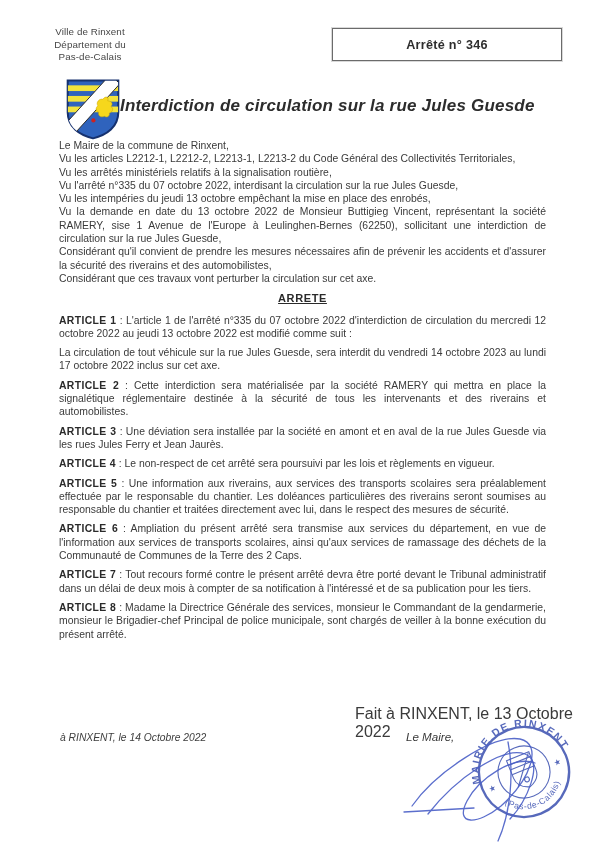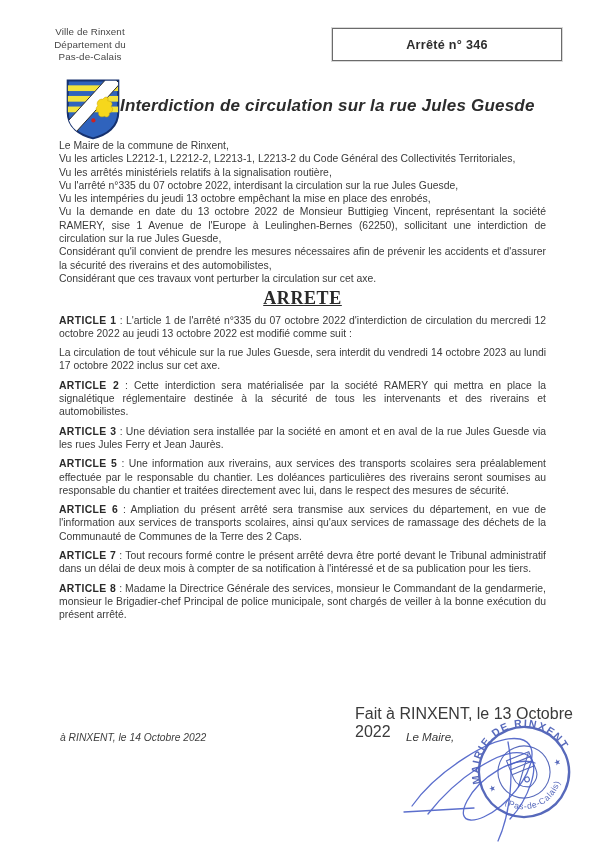--- a/index.html
+++ b/index.html
@@ -10,22 +10,22 @@
   .arrete-box{position:absolute;left:332px;top:28px;width:228px;height:31px;
               border:1.6px solid #6b6b6b;box-shadow:0 0 0 1px #d9d9d9;
               display:flex;align-items:center;justify-content:center;
               font-weight:bold;font-size:12.6px;color:#2e2e2e;letter-spacing:.3px;}
   .coa{position:absolute;left:64px;top:78px;}
   .doc-title{position:absolute;left:120px;top:96px;width:470px;
              font-weight:bold;font-style:italic;font-size:17px;color:#2c2c2c;letter-spacing:.2px;}
   .bodycol{position:absolute;left:59px;top:139px;width:487px;
            font-size:10.4px;line-height:13.3px;text-align:justify;color:#3a3a3a;}
   .pre-line{margin:0;}
-  .arrete-heading{text-align:center;font-weight:bold;font-size:18px;color:#2a2a2a;
-                  text-decoration:underline;letter-spacing:.6px;margin:7px 0 8px 0;font-family:Liberation Serif, serif;}
+  .arrete-heading{text-align:center;font-weight:bold;font-size:11px;color:#2a2a2a;
+                  text-decoration:underline;letter-spacing:.6px;margin:7px 0 8px 0;}
   .para{margin:0 0 6px 0;}
   .para b{color:#2a2a2a;letter-spacing:.35px;}
   .fait-line{position:absolute;left:355px;top:705px;font-size:16px;color:#3a3a3a;}
   .publie{position:absolute;left:60px;top:731px;font-style:italic;
           font-size:10.3px;line-height:13.2px;color:#3d3d3d;}
   .le-maire{position:absolute;left:406px;top:730px;font-style:italic;
             font-size:11.6px;color:#383838;}
   .stamp{position:absolute;left:462px;top:710px;z-index:1;}
   .signature{position:absolute;left:398px;top:724px;z-index:3;}
   .signer{position:absolute;left:405px;top:801px;font-size:11.2px;color:#303030;
@@ -75,20 +75,21 @@
     <div class="pre-line">Vu la demande en date du 13 octobre 2022 de Monsieur Buttigieg Vincent, représentant la société RAMERY, sise 1 Avenue de l'Europe à Leulinghen-Bernes (62250), sollicitant une interdiction de circulation sur la rue Jules Guesde,</div>
     <div class="pre-line">Considérant qu'il convient de prendre les mesures nécessaires afin de prévenir les accidents et d'assurer la sécurité des riverains et des automobilistes,</div>
     <div class="pre-line">Considérant que ces travaux vont perturber la circulation sur cet axe.</div>
 
     <div class="arrete-heading">ARRETE</div>
 
     <p class="para"><b>ARTICLE 1</b><span> : L'article 1 de l'arrêté n°335 du 07 octobre 2022 d'interdiction de circulation du mercredi 12 octobre 2022 au jeudi 13 octobre 2022 est modifié comme suit :</span></p>
     <p class="para"><b></b><span>La circulation de tout véhicule sur la rue Jules Guesde, sera interdit du vendredi 14 octobre 2023 au lundi 17 octobre 2022 inclus sur cet axe.</span></p>
     <p class="para"><b>ARTICLE 2</b><span> : Cette interdiction sera matérialisée par la société RAMERY qui mettra en place la signalétique réglementaire destinée à la sécurité de tous les intervenants et des riverains et automobilistes.</span></p>
     <p class="para"><b>ARTICLE 3</b><span> : Une déviation sera installée par la société en amont et en aval de la rue Jules Guesde via les rues Jules Ferry et Jean Jaurès.</span></p>
+    <p class="para"><b>ARTICLE 4</b><span> : Le non-respect de cet arrêté sera poursuivi par les lois et règlements en vigueur.</span></p>
     <p class="para"><b>ARTICLE 5</b><span> : Une information aux riverains, aux services des transports scolaires sera préalablement effectuée par le responsable du chantier. Les doléances particulières des riverains seront soumises au responsable du chantier et traitées directement avec lui, dans le respect des mesures de sécurité.</span></p>
     <p class="para"><b>ARTICLE 6</b><span> : Ampliation du présent arrêté sera transmise aux services du département, en vue de l'information aux services de transports scolaires, ainsi qu'aux services de ramassage des déchets de la Communauté de Communes de la Terre des 2 Caps.</span></p>
     <p class="para"><b>ARTICLE 7</b><span> : Tout recours formé contre le présent arrêté devra être porté devant le Tribunal administratif dans un délai de deux mois à compter de sa notification à l'intéressé et de sa publication pour les tiers.</span></p>
     <p class="para"><b>ARTICLE 8</b><span> : Madame la Directrice Générale des services, monsieur le Commandant de la gendarmerie, monsieur le Brigadier-chef Principal de police municipale, sont chargés de veiller à la bonne exécution du présent arrêté.</span></p>
   </div>
 
   <div class="fait-line">Fait à RINXENT, le 13 Octobre 2022</div>
 
   <div class="publie">
     <div>à RINXENT, le 14 Octobre 2022</div>

